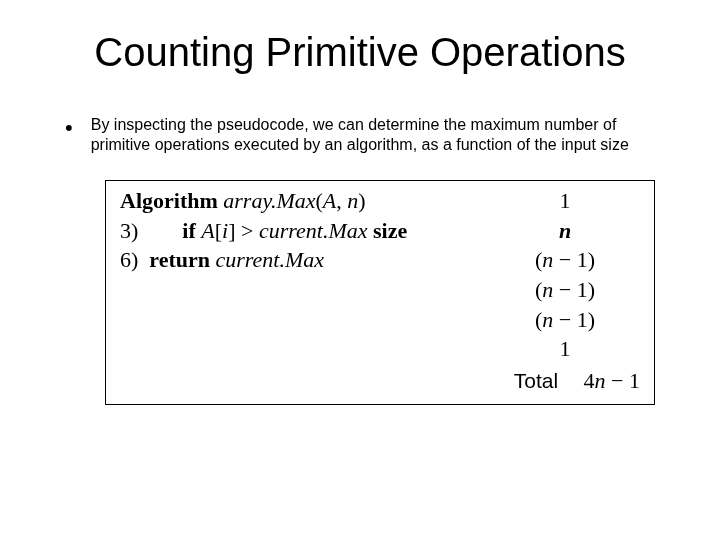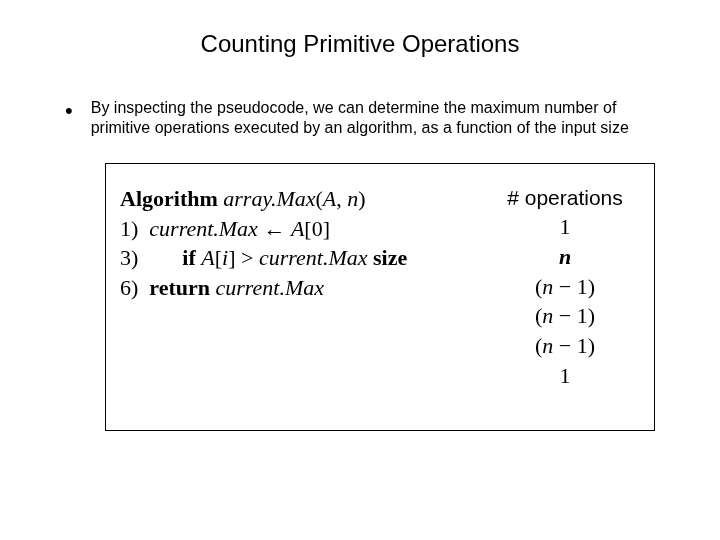--- a/index.html
+++ b/index.html
@@ -5,21 +5,21 @@
   * { margin: 0; padding: 0; box-sizing: border-box; }
   body {
     width: 720px;
     height: 540px;
     background: #fff;
     font-family: Arial, Helvetica, sans-serif;
     color: #000;
     padding: 30px 50px 20px 50px;
   }
   .title {
-    font-size: 24px;
+    font-size: 40px;
     text-align: center;
     margin-bottom: 40px;
     font-weight: normal;
   }
   .bullet-row {
     display: flex;
     align-items: flex-start;
     margin-bottom: 25px;
     padding: 0 15px;
   }
@@ -28,21 +28,21 @@
     margin-right: 18px;
     line-height: 1.2;
   }
   .bullet-text {
     font-size: 16px;
     line-height: 1.25;
   }
   .algo-box {
     border: 1.5px solid #000;
     margin: 0 15px 0 55px;
-    padding: 20px 14px 40px 14px;
+    padding: 5px 14px 40px 14px;
     font-family: "Times New Roman", Times, serif;
     font-size: 22px;
     line-height: 1.35;
     position: relative;
   }
   .algo-content {
     display: flex;
   }
   .algo-left {
     flex: 1;
@@ -82,34 +82,36 @@
 <div class="bullet-row">
   <span class="bullet">•</span>
   <span class="bullet-text">By inspecting the pseudocode, we can determine the maximum number of primitive operations executed by an algorithm, as a function of the input size</span>
 </div>
 
 <div class="algo-box">
   <div class="algo-content">
     <div class="algo-left">
       <div class="code-line"><span class="b">Algorithm</span> <span class="i">array.Max</span><span>(</span><span class="i">A</span><span>, </span><span class="i">n</span><span>)</span></div>
 
-      <div class="code-line"><span>1)</span><span>  </span><span class="i">current.Max</span><span> </span><span class="arrow">←</span><span> </span><span class="i">A</span><span>[0]</span></div>
 
 
       <div class="code-line"><span>3)</span><span>        </span><span class="b">if</span><span> </span><span class="i">A</span><span>[</span><span class="i">i</span><span>]</span><span> &gt; </span><span class="i">current.Max</span><span> </span><span class="b">size</span></div>
 
 
 
       <div class="code-line"><span>6)</span><span>  </span><span class="b">return</span><span> </span><span class="i">current.Max</span></div>
     </div>
 
     <div class="algo-right">
-      <div class="hdr-ops"># operations</div>
       <div>1</div>
       <div><span class="b i">n</span></div>
       <div><span>(</span><span class="i">n</span><span> − 1)</span></div>
       <div><span>(</span><span class="i">n</span><span> − 1)</span></div>
       <div><span>(</span><span class="i">n</span><span> − 1)</span></div>
       <div>1</div>
     </div>
   </div>
 
+  <div class="total-row">
+    <span class="total-label">Total</span>
+    <span><span>4</span><span class="i">n</span><span> − 1</span></span>
+  </div>
 </div>
 
 </body></html>

